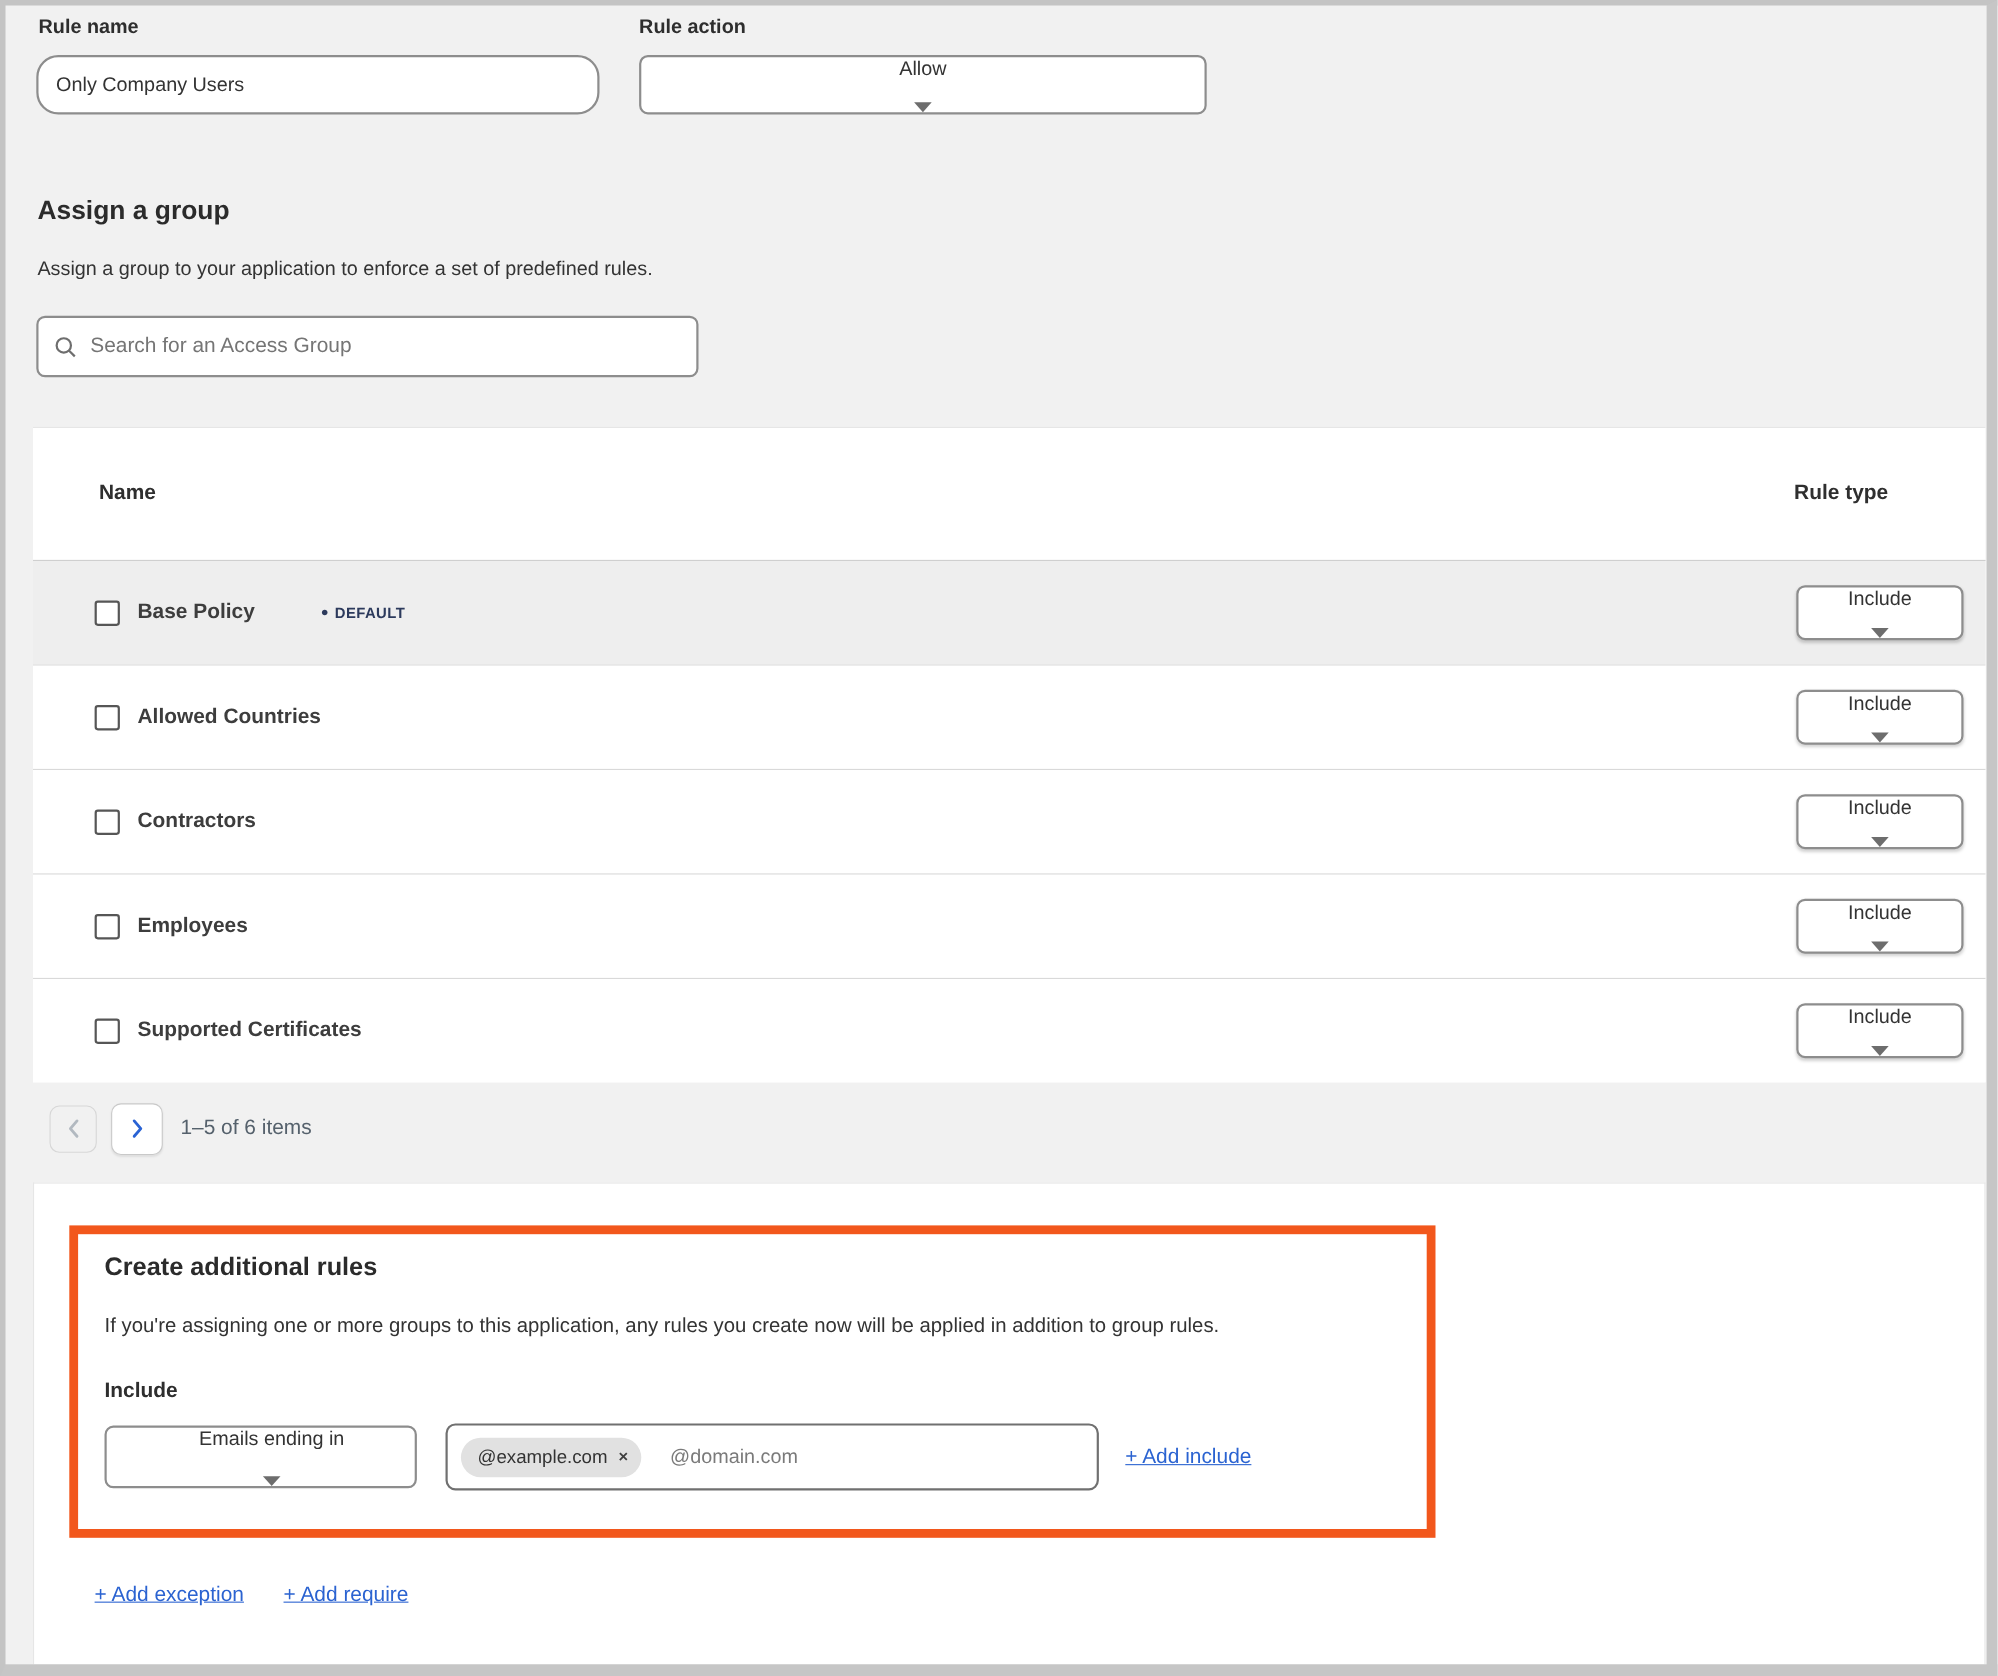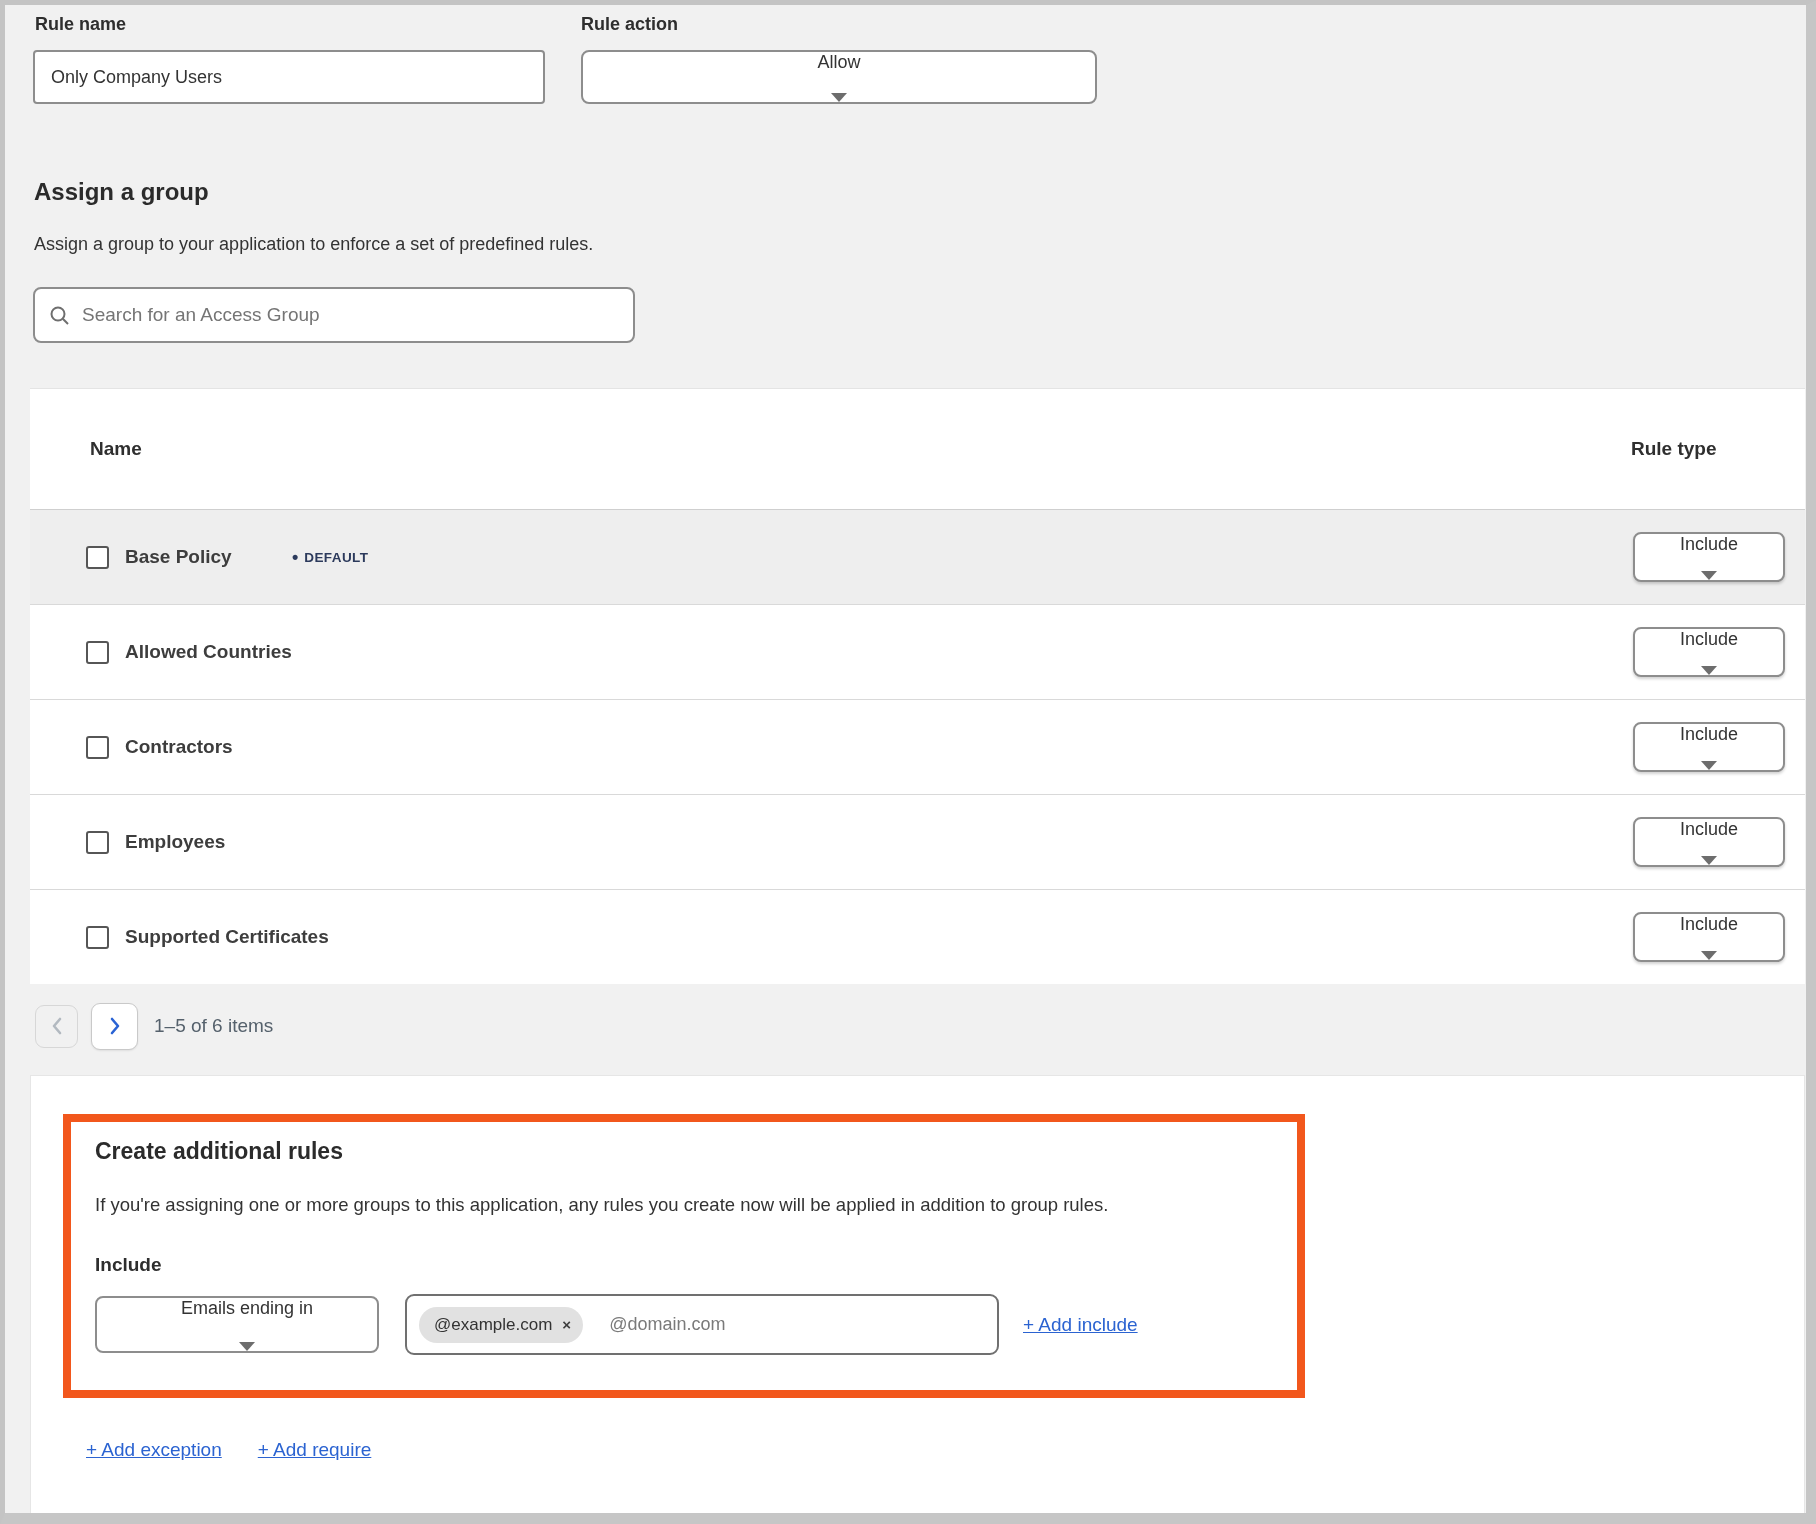--- a/index.html
+++ b/index.html
@@ -18,21 +18,21 @@
     border-right: 10px solid #c6c6c6;
     border-bottom: 11px solid #c6c6c6;
     pointer-events: none;
     z-index: 50;
   }
   .page { position: absolute; inset: 0; }
 
   .field-label { position: absolute; font-size: 18px; font-weight: 700; color: #2e2e2e; }
   .text-input {
     position: absolute; background: #fff;
-    border: 2px solid #8d8d8d; border-radius: 4px;
+    border: 2px solid #8d8d8d; border-radius: 20px;
     font-family: "Liberation Sans", sans-serif;
     font-size: 18px; color: #333; padding: 0 16px; outline: none;
   }
 
   .select {
     position: absolute; background: #fff;
     border: 2px solid #8d8d8d; border-radius: 8px;
     display: flex; align-items: center; justify-content: space-between;
     padding: 0 16px; cursor: pointer; flex-direction: column;
   }
@@ -77,21 +77,21 @@
   }
   .row-label { position: absolute; left: 95px; font-size: 19px; font-weight: 700; color: #3d3d3d; }
   .badge { position: absolute; left: 262px; display: flex; align-items: center; }
   .badge .bullet { color: #2c3a5c; font-size: 18px; font-weight: 700; margin-right: 6px; }
   .badge .badge-text { color: #2c3a5c; font-size: 13.5px; font-weight: 700; letter-spacing: 0.4px; }
   .row-select {
     position: absolute; left: 1603px; width: 152px; height: 50px;
     box-shadow: 0 2px 3px rgba(0,0,0,0.18);
   }
 
-  .pagination { position: absolute; left: 35px; top: 1000px; height: 52px; display: flex; align-items: center; }
+  .pagination { position: absolute; left: 45px; top: 1000px; height: 52px; display: flex; align-items: center; }
   .page-btn {
     width: 47px; height: 47px; border-radius: 9px;
     display: flex; align-items: center; justify-content: center; cursor: pointer;
   }
   .page-btn.prev { width: 43px; height: 43px; border: 1px solid #d7d7d7; background: #f1f1f1; color: #b2b9c0; }
   .page-btn.next { border: 1px solid #c9c9c9; background: #fff; color: #2a63d4; margin-left: 13px; box-shadow: 0 1px 2px rgba(0,0,0,0.08); }
   .page-btn svg { display: block; }
   .page-status { margin-left: 16px; font-size: 19px; color: #55616c; }
 
   .card {

